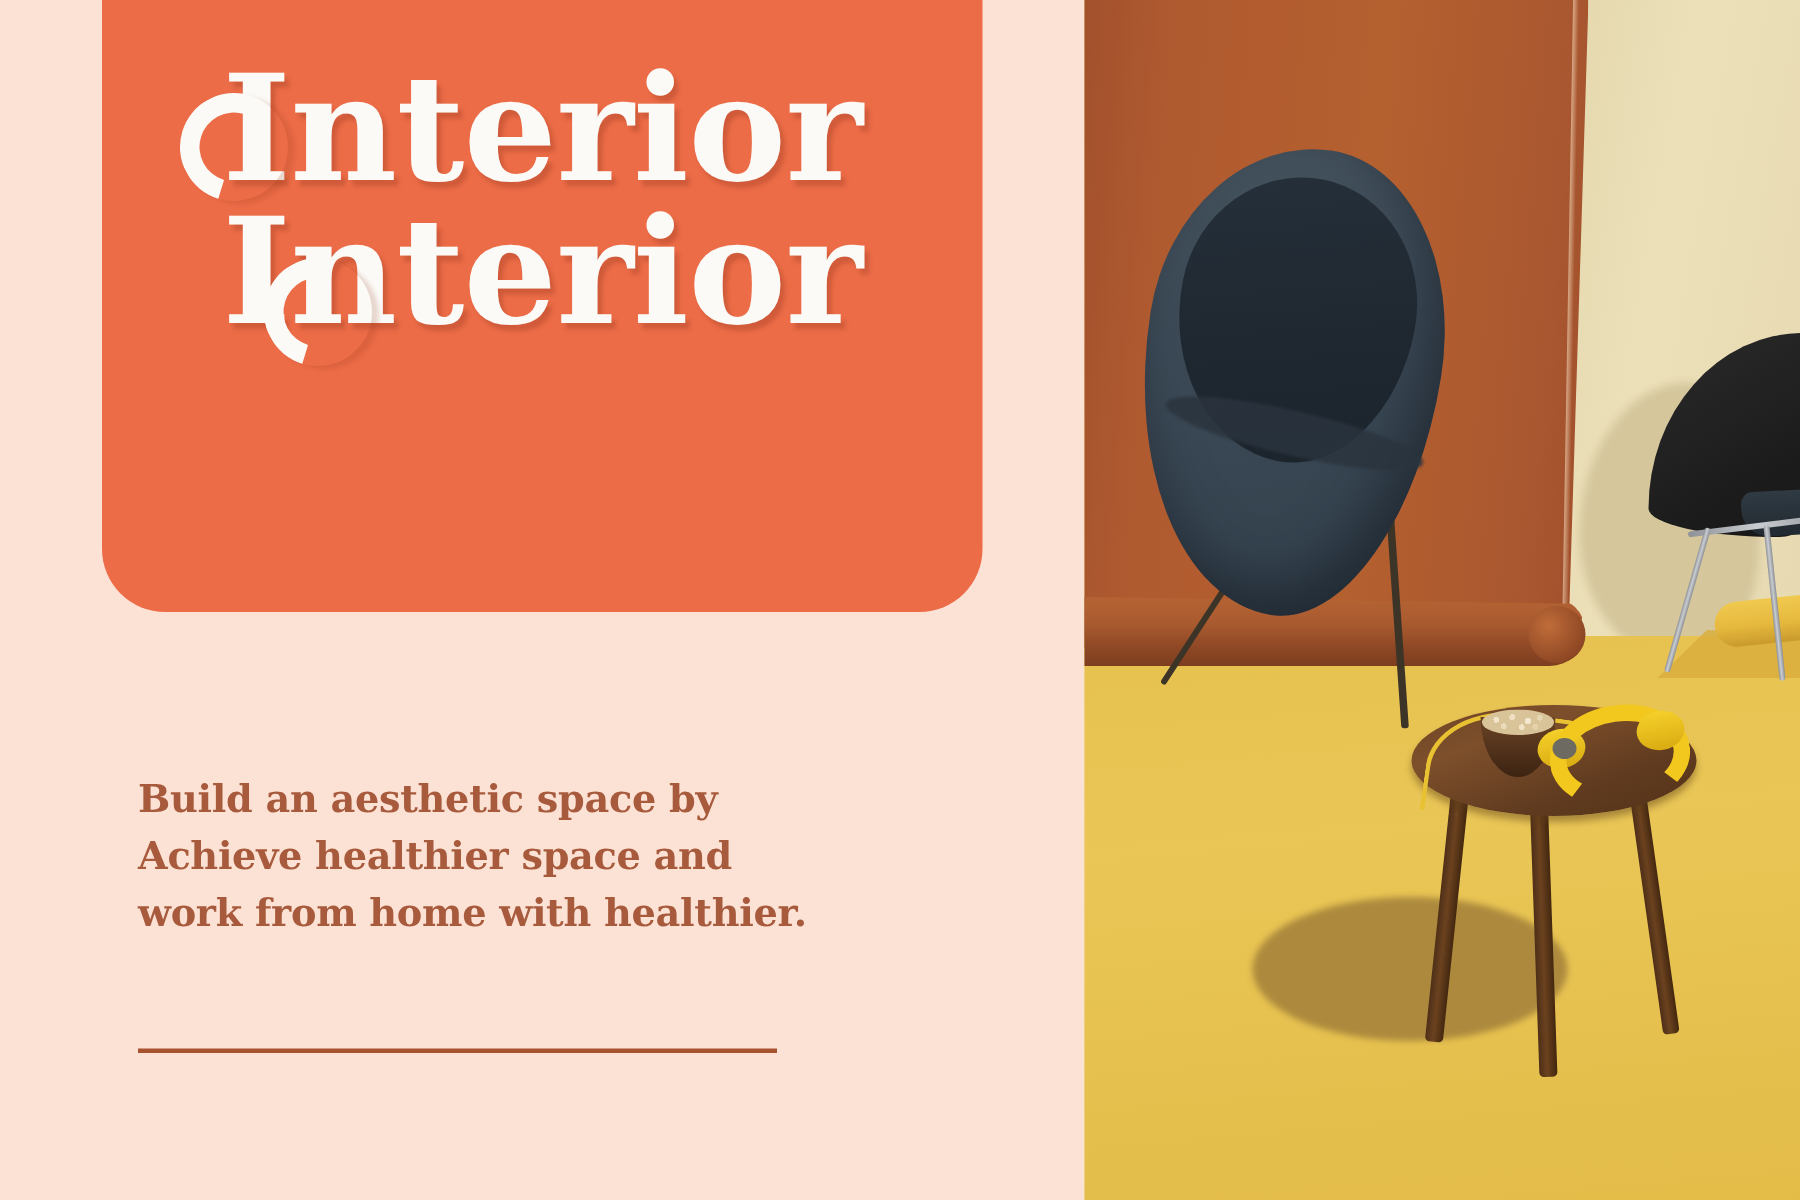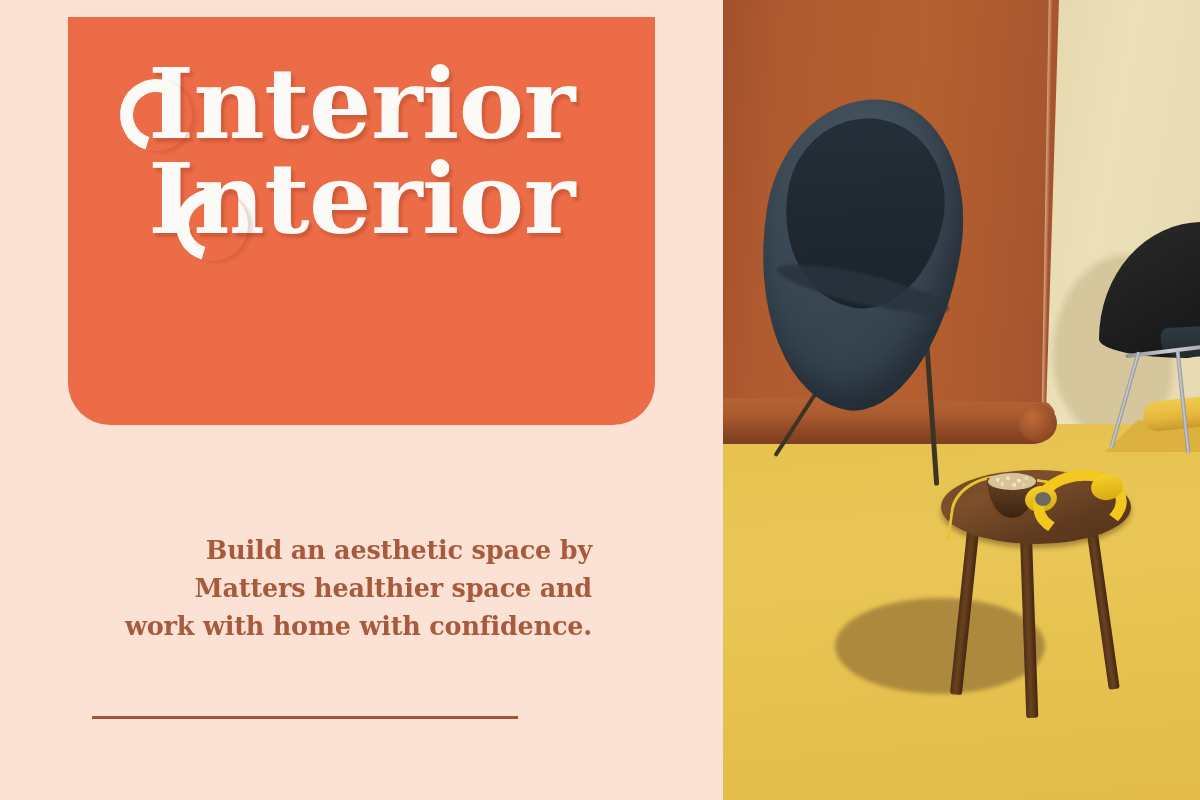--- a/index.html
+++ b/index.html
@@ -12,21 +12,21 @@
     width: 1200px;
     height: 800px;
     overflow: hidden;
     background: #fce2d5;
     font-family: "Liberation Serif", serif;
   }
 
   
   #left-panel {
     position: absolute;
-    left: 0; top: 17px;
+    left: 0; top: 0;
     width: 723px; height: 716px;
     background: #fce2d5;
     overflow: hidden;
   }
 
   #headline-card {
     position: absolute;
     left: 68px;
     top: -46px;
     width: 587px;
@@ -74,21 +74,21 @@
     left: 92px;
     top: 514px;
     width: 500px;
     color: #a85a3c;
     font-family: "DejaVu Serif", "Liberation Serif", serif;
     font-weight: bold;
     font-size: 25.5px;
     line-height: 38px;
     letter-spacing: -0.2px;
   }
-  #body-copy .copy-line { display: block; white-space: nowrap; text-align: right; }
+  #body-copy .copy-line { display: block; white-space: nowrap; }
 
   #divider {
     position: absolute;
     left: 92px;
     top: 699px;
     width: 426px;
     height: 3px;
     background: #a8532f;
   }
 
@@ -337,22 +337,22 @@
       <div id="headline">
         <span class="swash" id="swash-i"></span>
         <span class="swash" id="swash-m"></span>
         <span class="hl-line hl-line-1">Interior</span>
         <span class="hl-line hl-line-2">Interior</span>
       </div>
     </div>
 
     <div id="body-copy">
       <span class="copy-line">Build an aesthetic space by</span>
-      <span class="copy-line">Matters healthier space and</span>
-      <span class="copy-line">work with home with confidence.</span>
+      <span class="copy-line">Achieve healthier space and</span>
+      <span class="copy-line">work from home with healthier.</span>
     </div>
 
     <div id="divider"></div>
   </div>
 
   <div id="photo-panel">
 
     <div class="wall-cream"></div>
     <div class="wall-shadow"></div>
 

